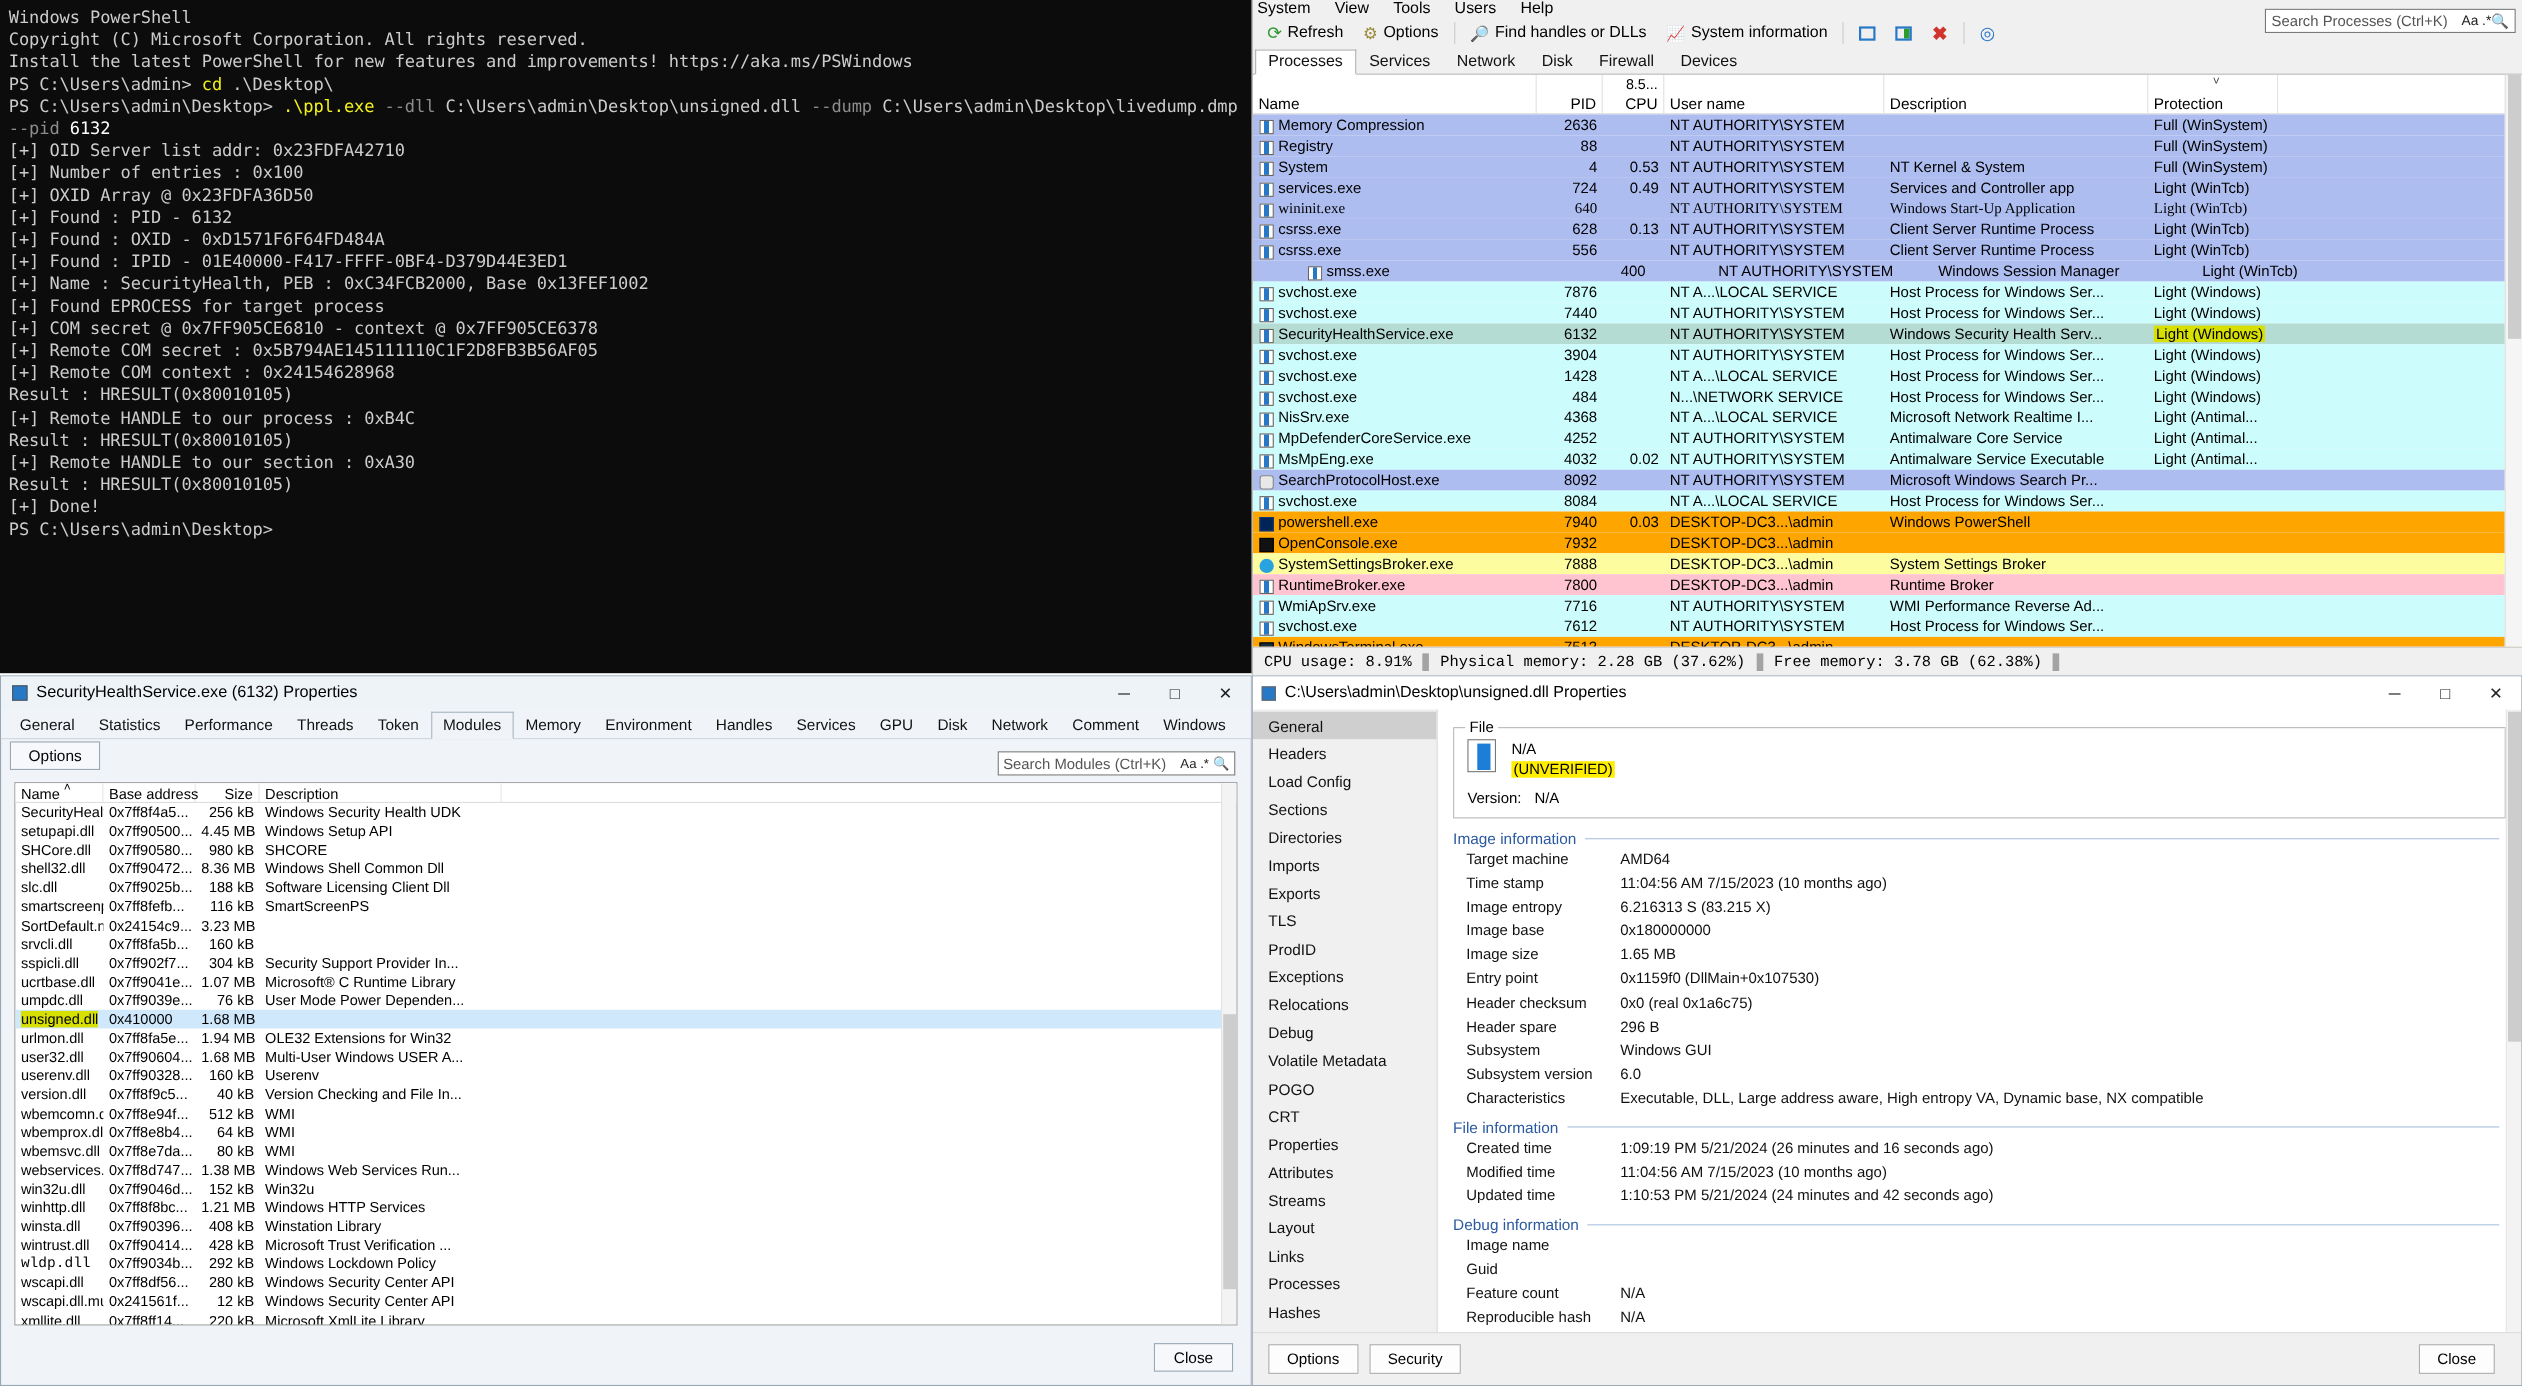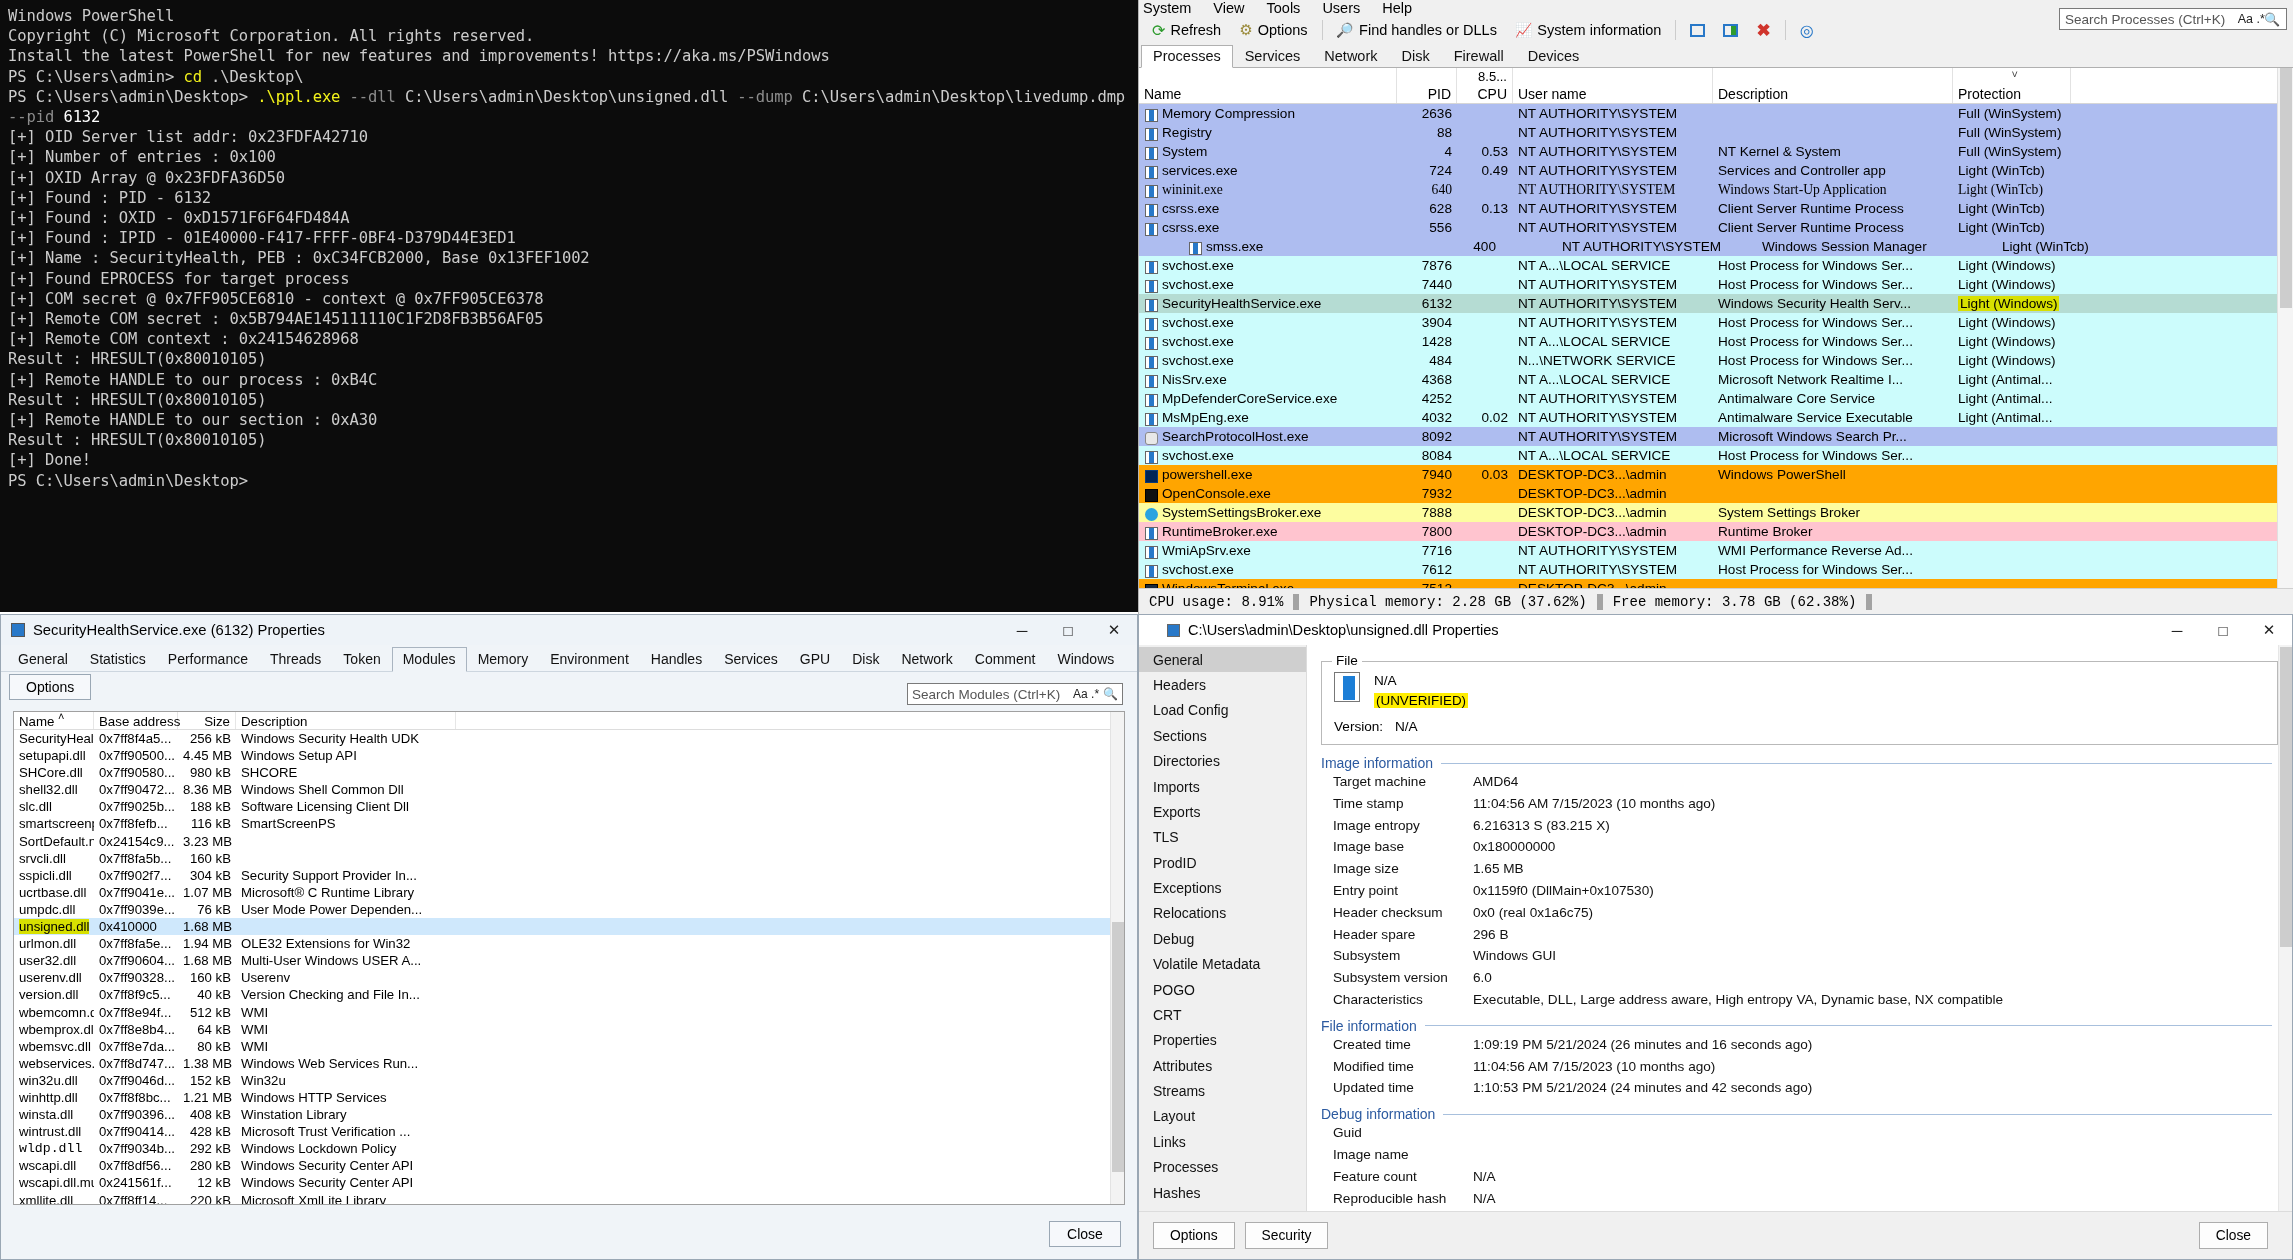--- a/index.html
+++ b/index.html
@@ -69,21 +69,21 @@
   .mod-row .mc.r{text-align:right;}
   .mod-row.sel{background:#cfe8fc;}
   .hl-name{background:#d7e000;}
   #mod-scroll{position:absolute;right:0;top:0;bottom:0;width:14px;background:#f3f3f3;border-left:1px solid #e3e3e3;}
   #mod-thumb{position:absolute;left:1px;top:210px;width:12px;height:250px;background:#cdcdcd;}
   #shs-close{position:absolute;right:16px;bottom:12px;width:72px;height:26px;border:1px solid #9aa7b4;background:#f6f8fb;font-size:14px;
              display:flex;align-items:center;justify-content:center;}
 
   
   #dll{position:absolute;left:1138px;top:614px;width:1155px;height:646px;background:#fff;border:1px solid #9aa7b4;}
-  #dll-title{height:30px;display:flex;align-items:center;background:#fff;padding-left:8px;font-size:14.6px;margin-left:20px;}
+  #dll-title{height:30px;display:flex;align-items:center;background:#fff;padding-left:8px;font-size:14.6px;}
   #dll-body{position:absolute;left:0;top:30px;right:0;bottom:48px;display:flex;}
   #dll-nav{width:168px;background:#f0f0f0;border-right:1px solid #dcdcdc;overflow:hidden;padding-top:2px;}
   .nav-it{font-size:14px;padding:4.7px 0 4.7px 14px;color:#111;white-space:nowrap;}
   .nav-it.active{background:#cfcfcf;}
   #dll-main{flex:1;position:relative;overflow:hidden;padding:12px 4px 0 14px;}
   .grp{margin-bottom:7px;}
   .grp-hdr{display:flex;align-items:center;font-size:14px;color:#2c5aa0;white-space:nowrap;}
   .grp-hdr .ln{flex:1;height:1px;background:#a8c0dd;margin-left:8px;}
   .grp-hdr .chev{color:#2c5aa0;font-size:12px;margin-left:6px;}
   .kv{display:flex;font-size:13.6px;line-height:21.8px;color:#111;}
@@ -823,25 +823,25 @@
               <div class="v">1:10:53 PM 5/21/2024 (24 minutes and 42 seconds ago)</div>
             </div>
           </div>
           <div class="grp">
             <div class="grp-hdr">
               <span>Debug information</span>
               <span class="ln"></span>
               <span class="chev">⌃</span>
             </div>
             <div class="kv">
+              <div class="k">Image name</div>
+              <div class="v"></div>
+            </div>
+            <div class="kv">
               <div class="k">Guid</div>
-              <div class="v"></div>
-            </div>
-            <div class="kv">
-              <div class="k">Image name</div>
               <div class="v"></div>
             </div>
             <div class="kv">
               <div class="k">Feature count</div>
               <div class="v">N/A</div>
             </div>
             <div class="kv">
               <div class="k">Reproducible hash</div>
               <div class="v">N/A</div>
             </div>

